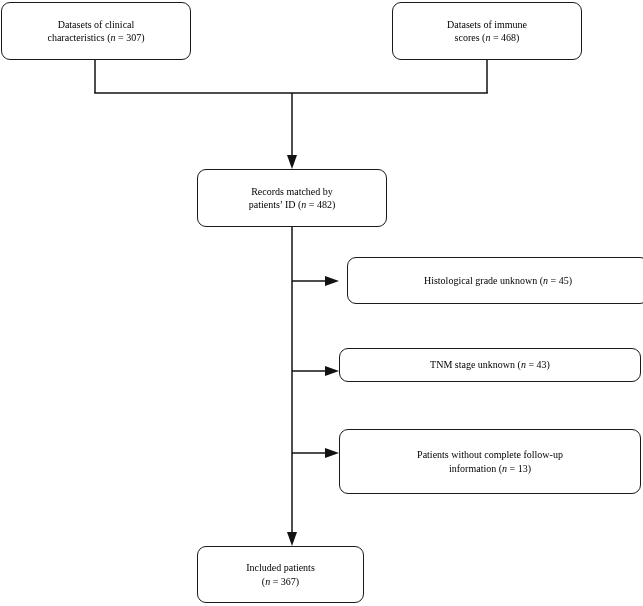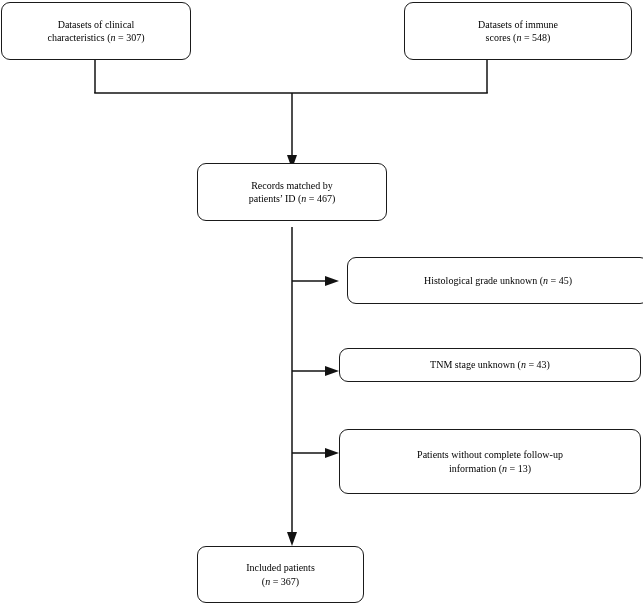--- a/index.html
+++ b/index.html
@@ -81,26 +81,26 @@
     <polygon points="339,371 325,366 325,376"></polygon>
 
     <line x1="292" y1="453" x2="330" y2="453"></line>
     <polygon points="339,453 325,448 325,458"></polygon>
   </svg>
 
   <div class="node" style="left:1px; top:2px; width:190px; height:58px;">
     <span class="label"><span>Datasets of clinical</span><br><span>characteristics (</span><span class="ital">n</span><span> = 307)</span></span>
   </div>
 
-  <div class="node" style="left:404px; top:2px; width:228px; height:58px;">
-    <span class="label"><span>Datasets of immune</span><br><span>scores (</span><span class="ital">n</span><span> = 548)</span></span>
+  <div class="node" style="left:392px; top:2px; width:190px; height:58px;">
+    <span class="label"><span>Datasets of immune</span><br><span>scores (</span><span class="ital">n</span><span> = 468)</span></span>
   </div>
 
-  <div class="node" style="left:197px; top:163px; width:190px; height:58px;">
-    <span class="label"><span>Records matched by</span><br><span>patients’ ID (</span><span class="ital">n</span><span> = 467)</span></span>
+  <div class="node" style="left:197px; top:169px; width:190px; height:58px;">
+    <span class="label"><span>Records matched by</span><br><span>patients’ ID (</span><span class="ital">n</span><span> = 482)</span></span>
   </div>
 
   <div class="node" style="left:347px; top:257px; width:302px; height:47px;">
     <span class="label"><span>Histological grade unknown (</span><span class="ital">n</span><span> = 45)</span></span>
   </div>
 
   <div class="node" style="left:339px; top:348px; width:302px; height:34px;">
     <span class="label"><span>TNM stage unknown (</span><span class="ital">n</span><span> = 43)</span></span>
   </div>
 

